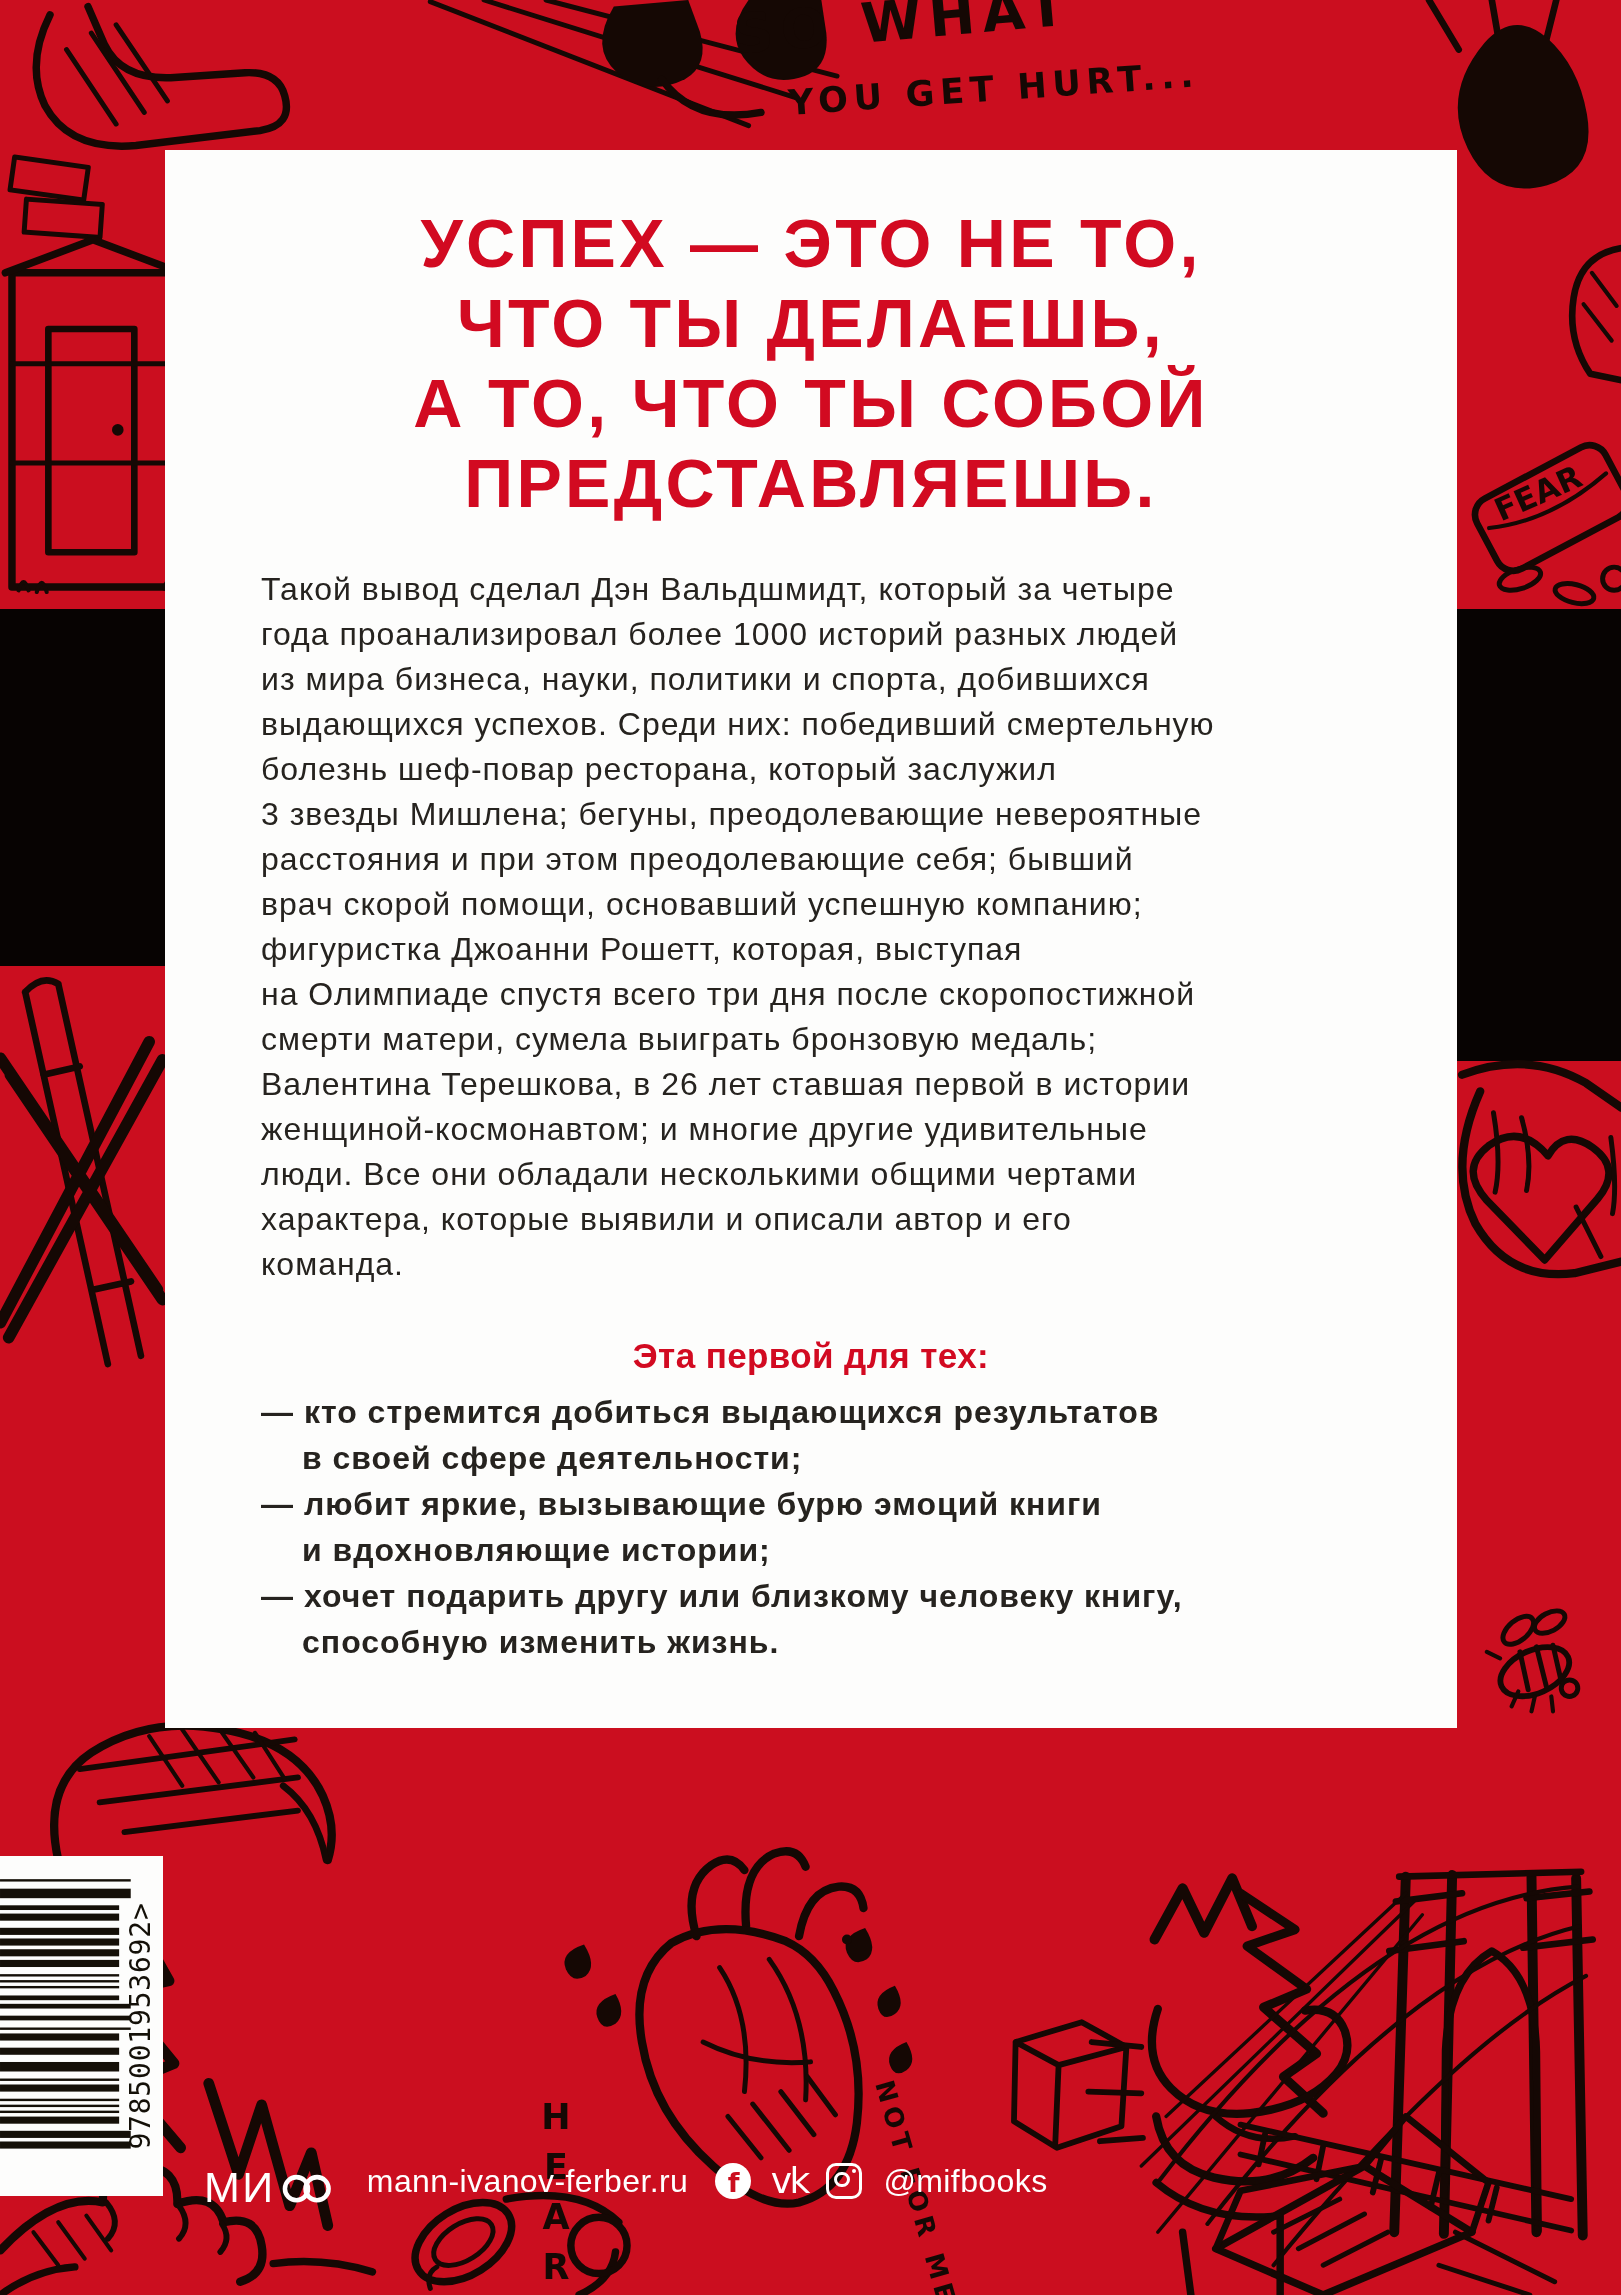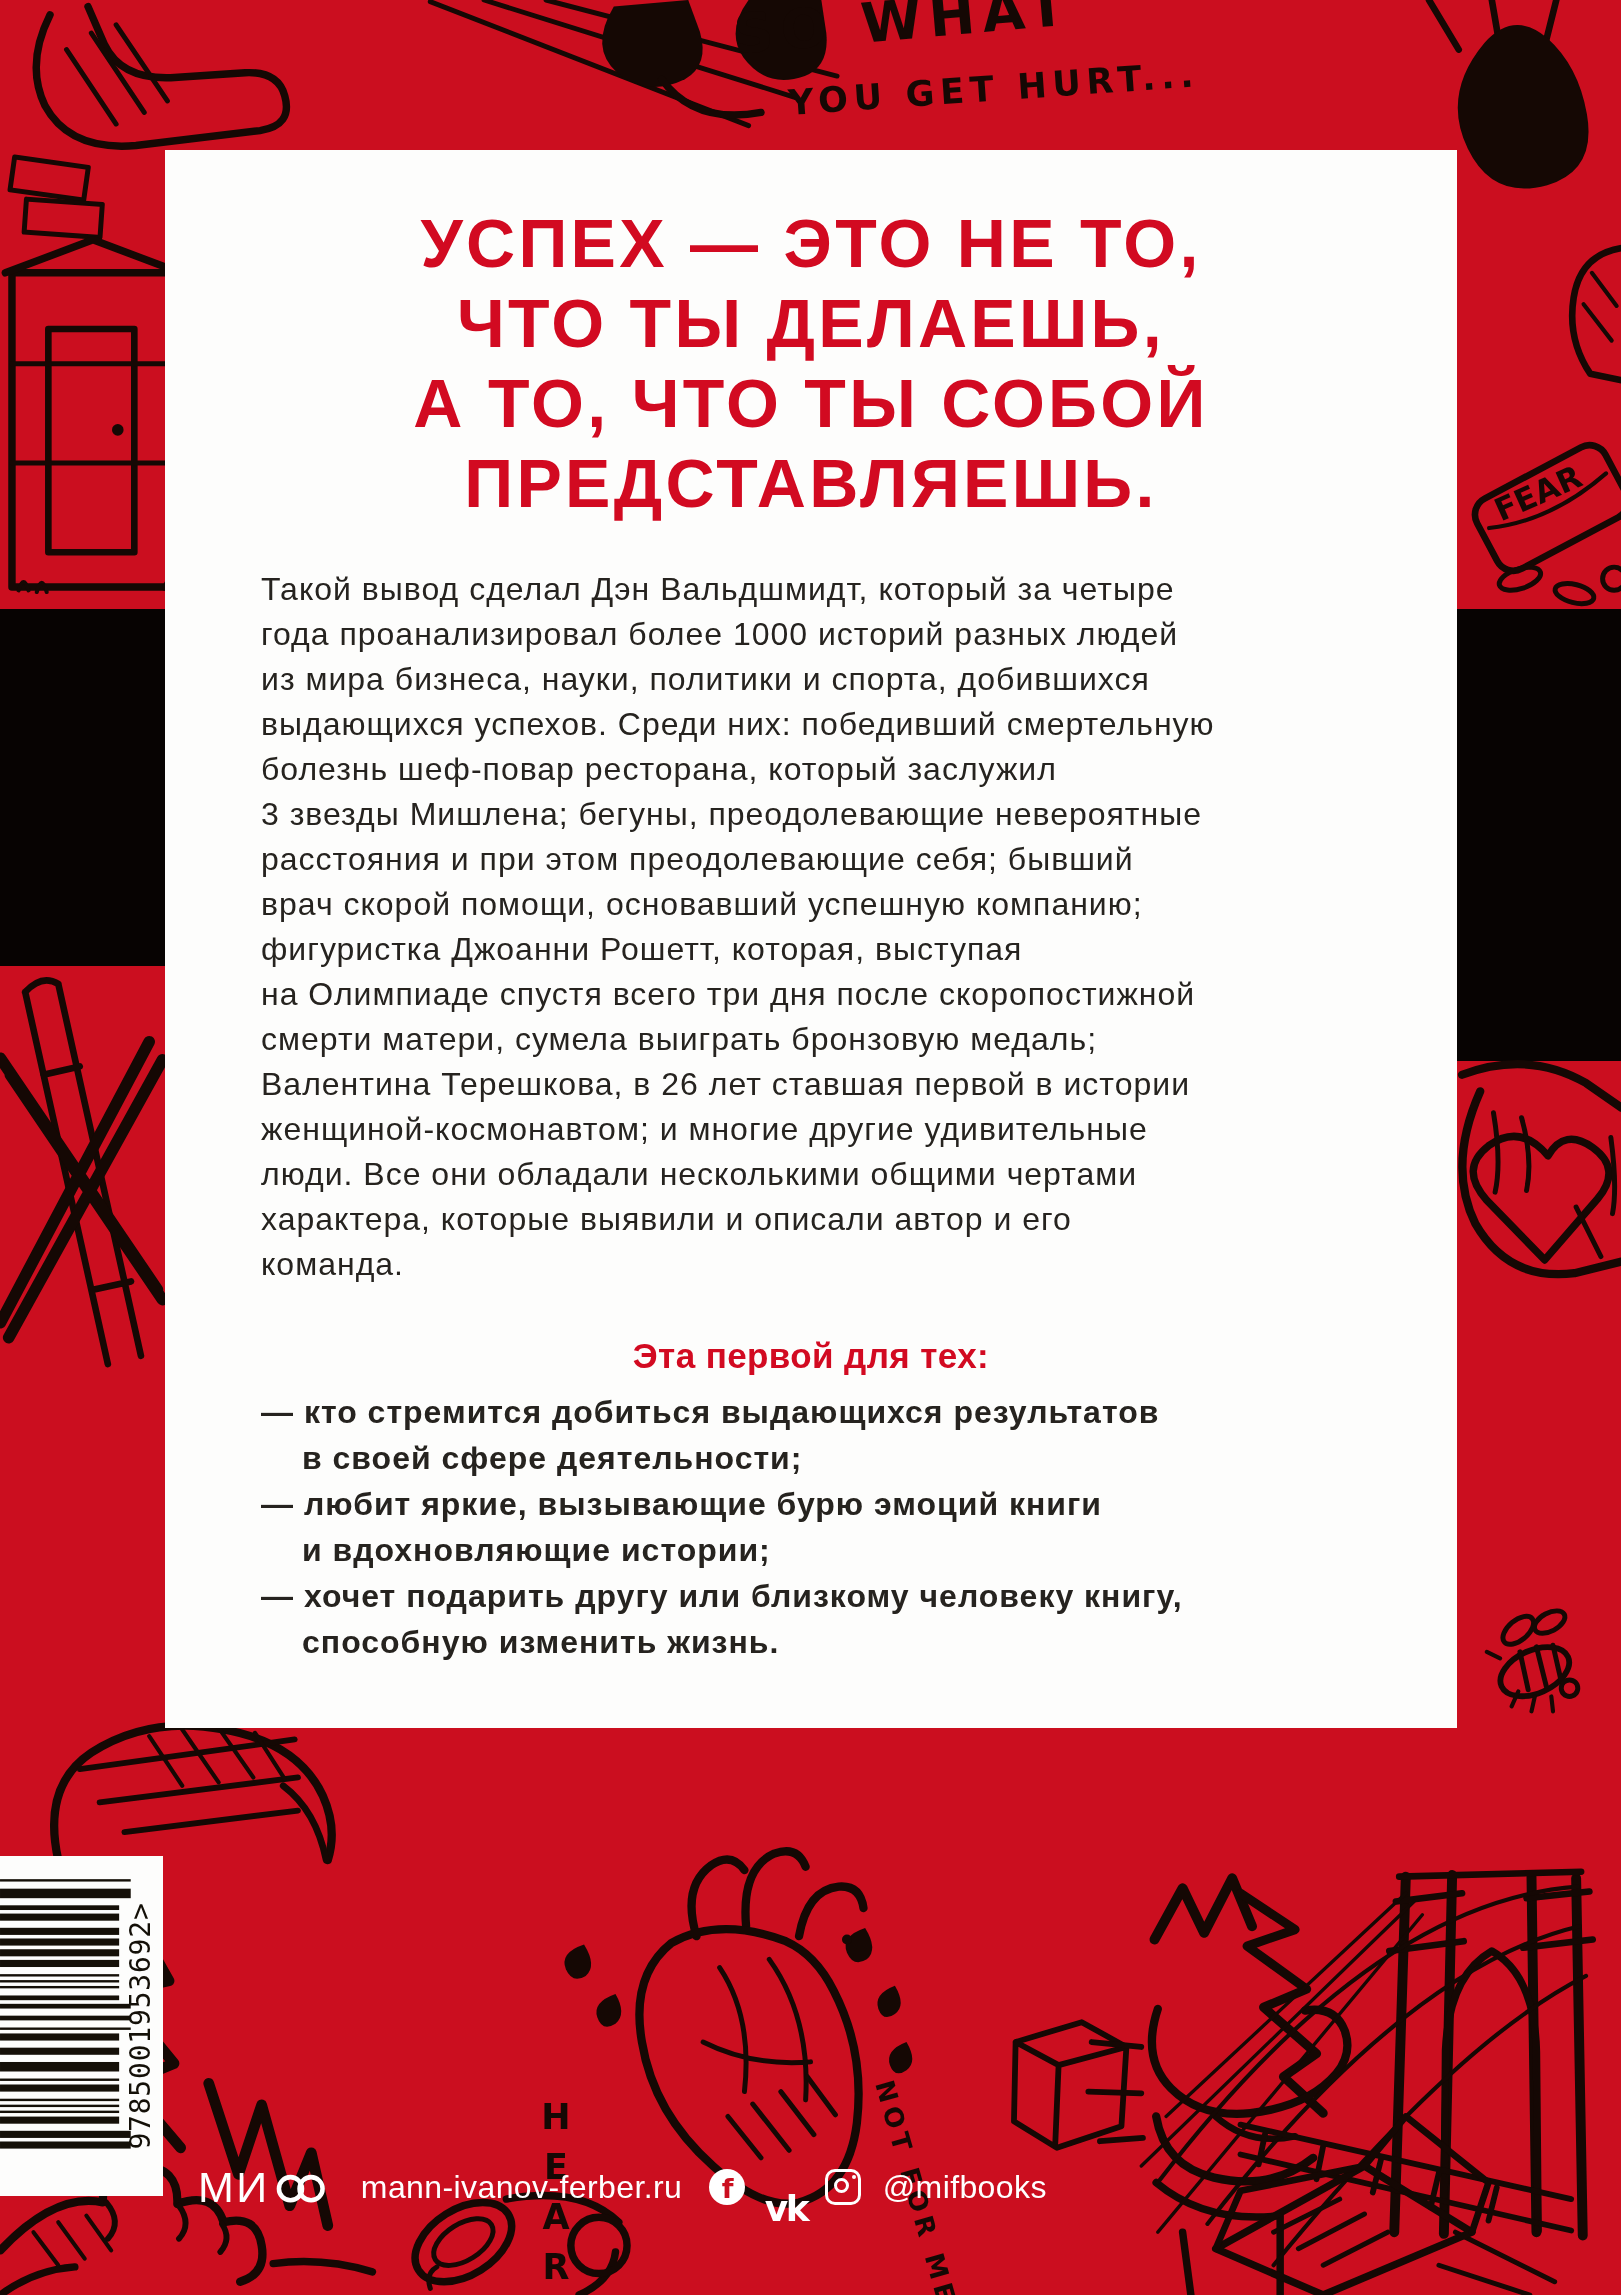--- a/index.html
+++ b/index.html
@@ -65,32 +65,32 @@
   .barcode-box svg{position:absolute;left:0;top:0;}
   .barcode-number{
     position:absolute;left:121px;top:0;width:340px;height:40px;
     transform-origin:0 0;transform:rotate(-90deg) translateX(-340px);
     text-align:center;font-family:"DejaVu Sans Mono",monospace;
     font-size:28px;line-height:40px;color:#141008;letter-spacing:0.8px;
   }
 
   
   .bottom-bar{
-    position:absolute;left:198px;top:2163px;height:48px;z-index:5;
-    display:flex;align-items:center;color:#ffffff;
+    position:absolute;left:204px;top:2163px;height:48px;z-index:5;
+    display:flex;align-items:flex-start;color:#ffffff;
   }
   .mif-logo{display:flex;align-items:center;margin-right:31px;}
   .mif-logo .letters{font-size:43px;font-weight:400;letter-spacing:2.5px;line-height:48px;}
   .mif-logo svg{margin-left:4.1px;display:block;}
   .site{font-size:32px;letter-spacing:0.4px;margin-right:26.5px;}
   .icon{display:flex;align-items:center;justify-content:center;}
   .fb{width:36px;height:36px;border-radius:50%;background:#ffffff;color:var(--bg);
       font-size:27px;font-weight:bold;font-family:"DejaVu Sans",sans-serif;margin-right:20px;padding-left:1.7px;}
   .fb span{position:relative;top:1.7px;}
-  .vk{font-family:"DejaVu Sans",sans-serif;font-weight:bold;font-size:36px;letter-spacing:-2.5px;margin-right:18px;line-height:36px;margin-top:44px;}
+  .vk{font-family:"DejaVu Sans",sans-serif;font-weight:normal;font-size:36px;letter-spacing:-2.5px;margin-right:18px;line-height:36px;}
   .ig{width:36px;height:36px;border:3.3px solid #ffffff;border-radius:10px;position:relative;margin-right:21.5px;}
   .ig .lens{position:absolute;left:50%;top:50%;width:15.7px;height:15.7px;margin:-9.5px 0 0 -9.5px;border:3.3px solid #ffffff;border-radius:50%;}
   .ig .dot{position:absolute;right:2.5px;top:2.5px;width:4.1px;height:4.1px;border-radius:50%;background:#ffffff;}
   .handle{font-size:32px;letter-spacing:0.4px;}
 </style>
 </head>
 <body>
 
 <div class="poster">
 

